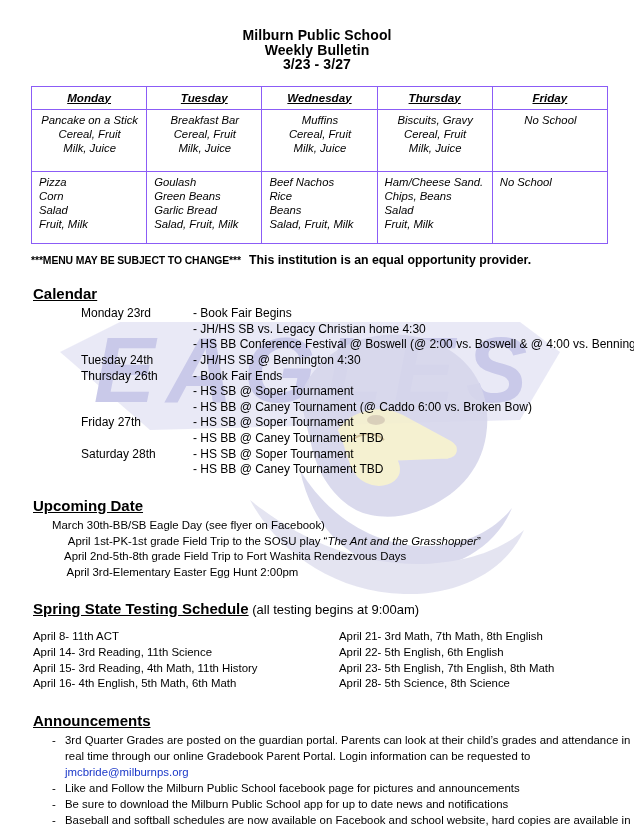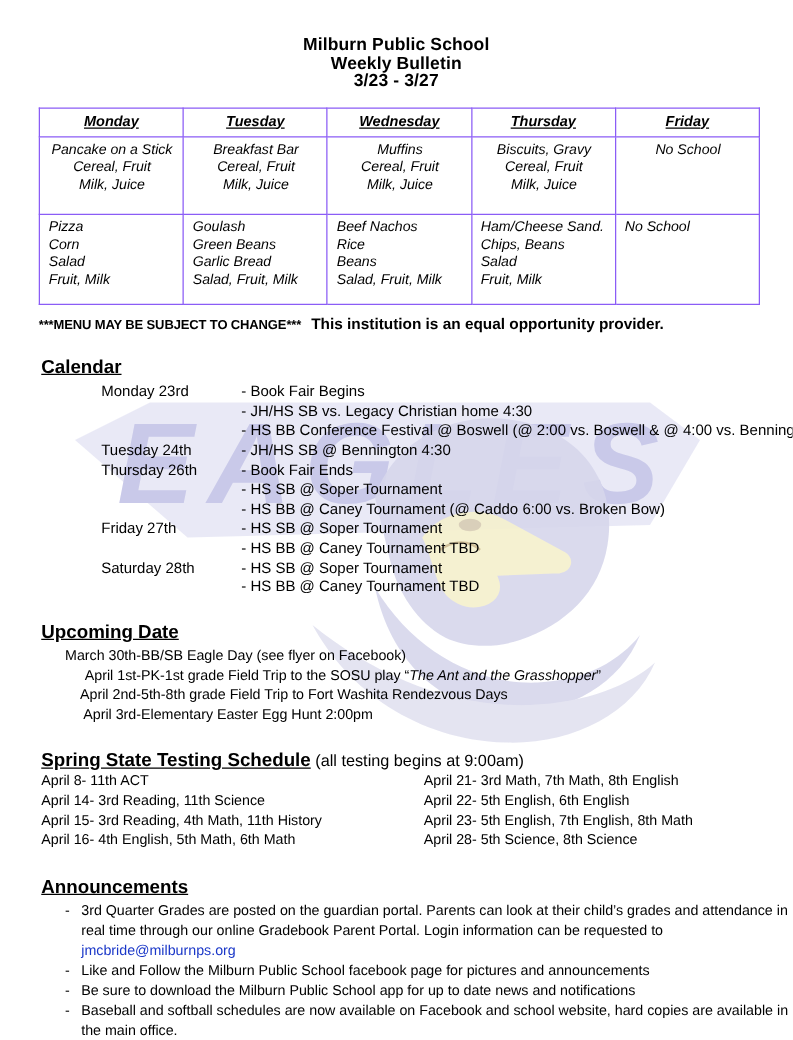--- a/index.html
+++ b/index.html
@@ -120,21 +120,21 @@
     line-height: 15.8px;
     white-space: nowrap;
   }
   .up-date { width: 76px; flex: 0 0 76px; text-align: right; }
   .up-text { flex: 1 1 auto; }
   .up-text i { font-style: italic; }
 
   
   .testing { padding: 19px 0 0 33px; }
   .test-grid {
-    margin-top: 0;
+    margin-top: 11px;
     position: relative;
   }
   .test-row {
     display: flex;
     font-size: 11.4px;
     line-height: 15.8px;
     white-space: nowrap;
   }
   .test-col-l { width: 306px; flex: 0 0 306px; }
   .test-col-r { flex: 1 1 auto; }

